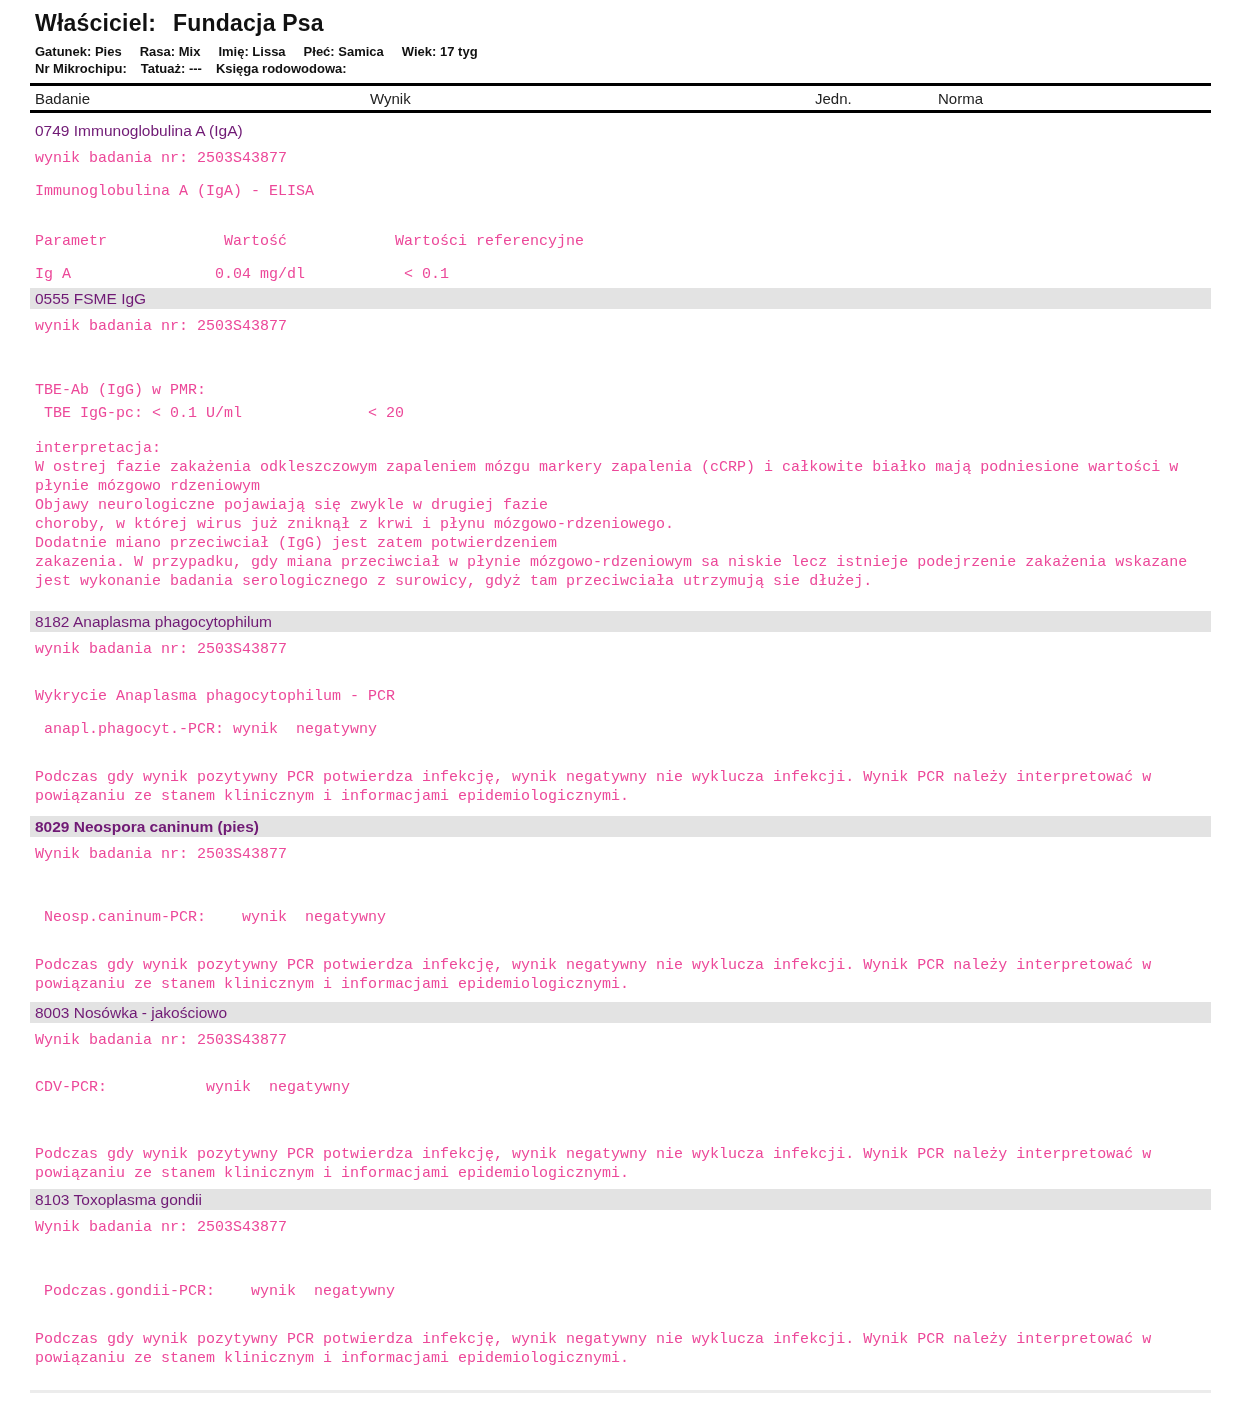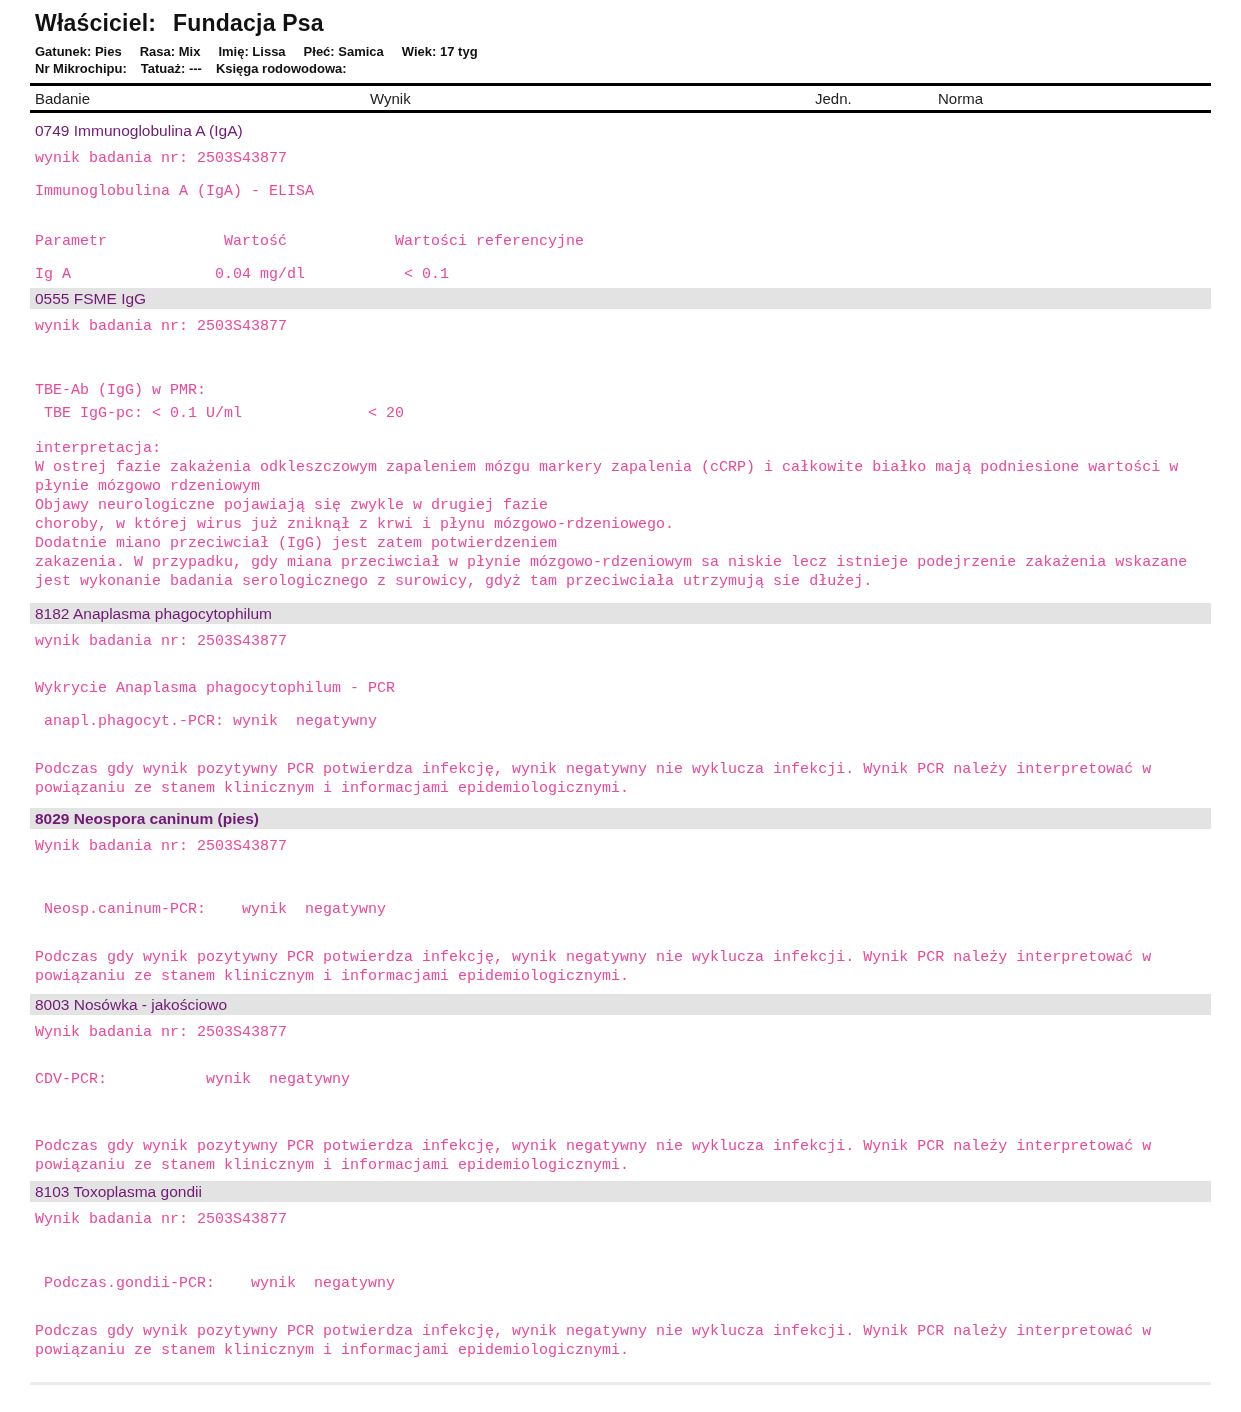--- a/index.html
+++ b/index.html
@@ -102,21 +102,21 @@
           <div class="mono-block" style="margin-top: 14px;"><div class="mono-line">Ig A                0.04 mg/dl           &lt; 0.1</div></div>
         </div>
         <div class="report-section">
           <div class="section-title banded" style="margin-top: 4px;">0555 FSME IgG</div>
           <div class="mono-block" style="margin-top: 8px;"><div class="mono-line">wynik badania nr: 2503S43877</div></div>
           <div class="mono-block" style="margin-top: 45px;"><div class="mono-line">TBE-Ab (IgG) w PMR:</div></div>
           <div class="mono-block" style="margin-top: 4px;"><div class="mono-line"> TBE IgG-pc: &lt; 0.1 U/ml              &lt; 20</div></div>
           <div class="mono-block" style="margin-top: 16px;"><div class="mono-line">interpretacja:</div><div class="mono-line">W ostrej fazie zakażenia odkleszczowym zapaleniem mózgu markery zapalenia (cCRP) i całkowite białko mają podniesione wartości w</div><div class="mono-line">płynie mózgowo rdzeniowym</div><div class="mono-line">Objawy neurologiczne pojawiają się zwykle w drugiej fazie</div><div class="mono-line">choroby, w której wirus już zniknął z krwi i płynu mózgowo-rdzeniowego.</div><div class="mono-line">Dodatnie miano przeciwciał (IgG) jest zatem potwierdzeniem</div><div class="mono-line">zakazenia. W przypadku, gdy miana przeciwciał w płynie mózgowo-rdzeniowym sa niskie lecz istnieje podejrzenie zakażenia wskazane</div><div class="mono-line">jest wykonanie badania serologicznego z surowicy, gdyż tam przeciwciała utrzymują sie dłużej.</div></div>
         </div>
         <div class="report-section">
-          <div class="section-title banded" style="margin-top: 12px;">8182 Anaplasma phagocytophilum</div>
+          <div class="section-title banded" style="margin-top: 20px;">8182 Anaplasma phagocytophilum</div>
           <div class="mono-block" style="margin-top: 8px;"><div class="mono-line">wynik badania nr: 2503S43877</div></div>
           <div class="mono-block" style="margin-top: 28px;"><div class="mono-line">Wykrycie Anaplasma phagocytophilum - PCR</div></div>
           <div class="mono-block" style="margin-top: 14px;"><div class="mono-line"> anapl.phagocyt.-PCR: wynik  negatywny</div></div>
           <div class="mono-block" style="margin-top: 29px;"><div class="mono-line">Podczas gdy wynik pozytywny PCR potwierdza infekcję, wynik negatywny nie wyklucza infekcji. Wynik PCR należy interpretować w</div><div class="mono-line">powiązaniu ze stanem klinicznym i informacjami epidemiologicznymi.</div></div>
         </div>
         <div class="report-section">
           <div class="section-title banded" style="margin-top: 10px; font-weight: bold;">8029 Neospora caninum (pies)</div>
           <div class="mono-block" style="margin-top: 8px;"><div class="mono-line">Wynik badania nr: 2503S43877</div></div>
           <div class="mono-block" style="margin-top: 44px;"><div class="mono-line"> Neosp.caninum-PCR:    wynik  negatywny</div></div>
           <div class="mono-block" style="margin-top: 29px;"><div class="mono-line">Podczas gdy wynik pozytywny PCR potwierdza infekcję, wynik negatywny nie wyklucza infekcji. Wynik PCR należy interpretować w</div><div class="mono-line">powiązaniu ze stanem klinicznym i informacjami epidemiologicznymi.</div></div>

